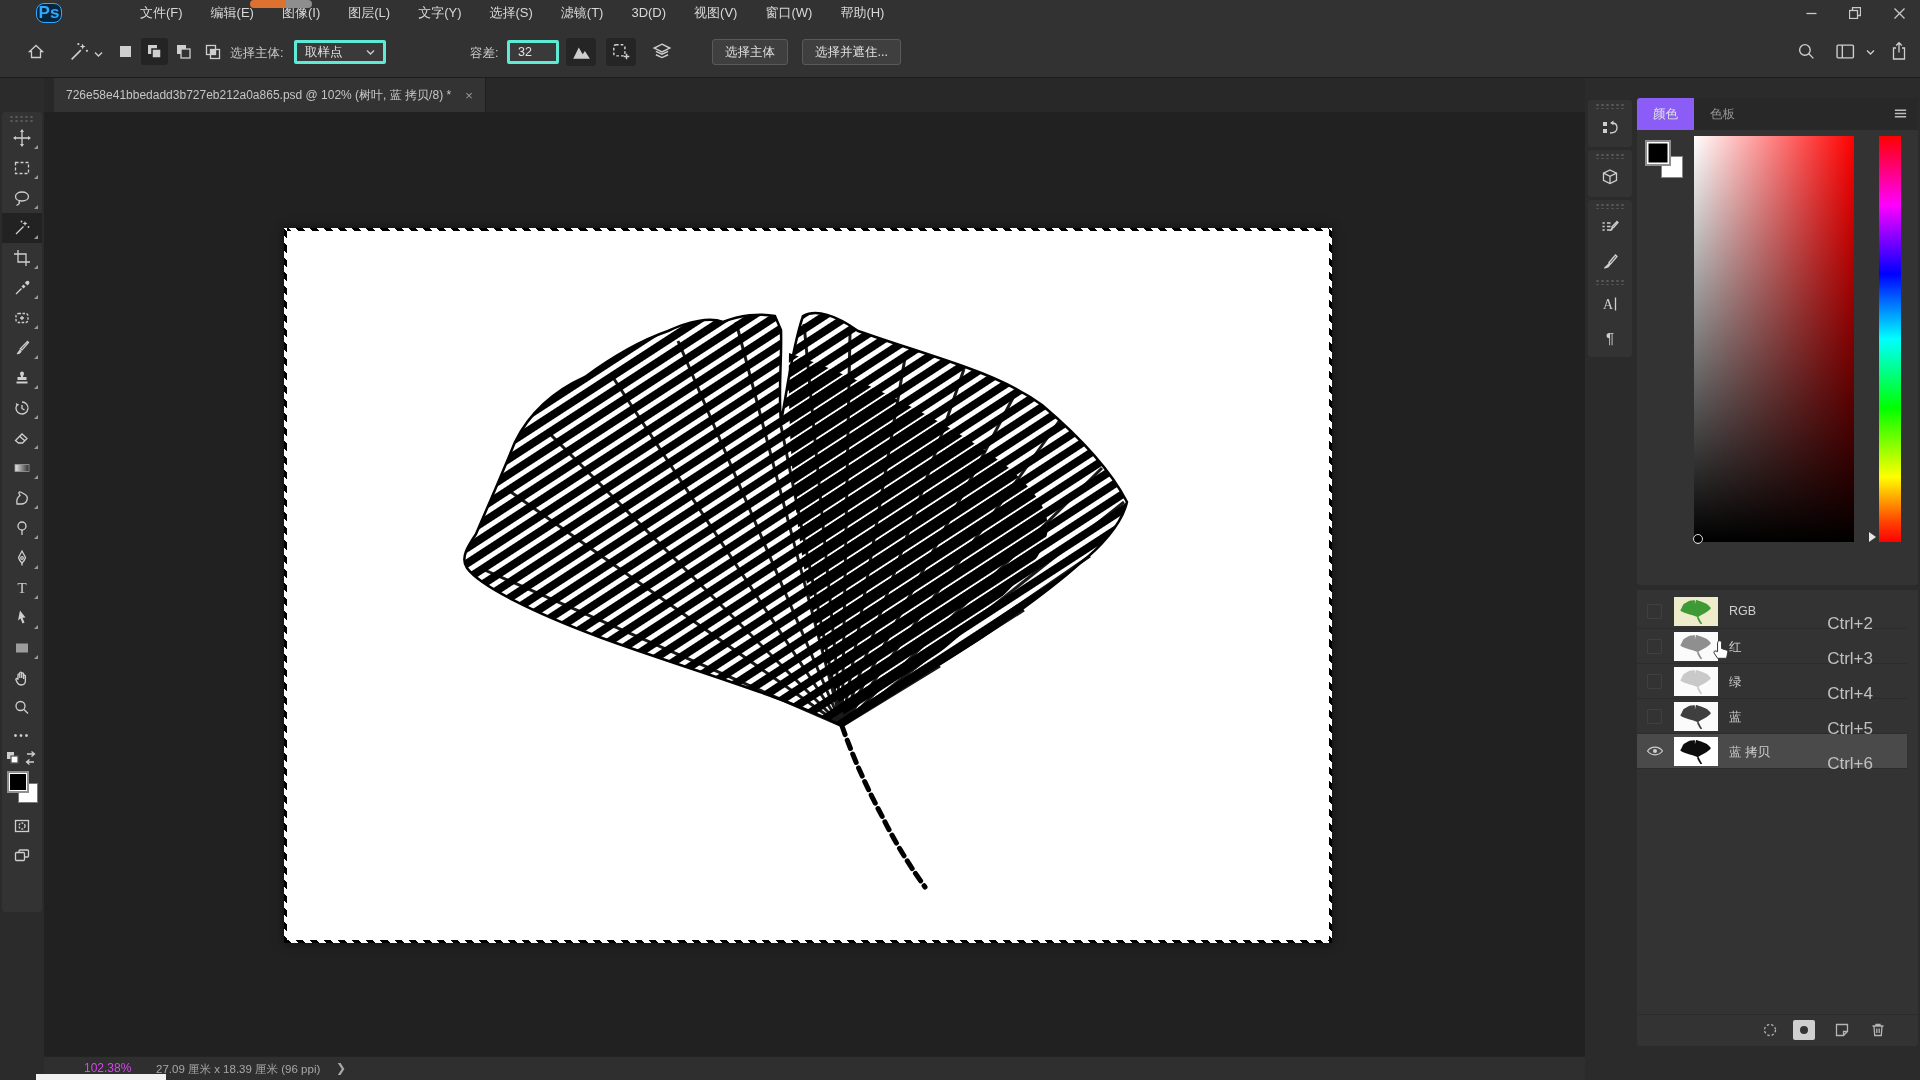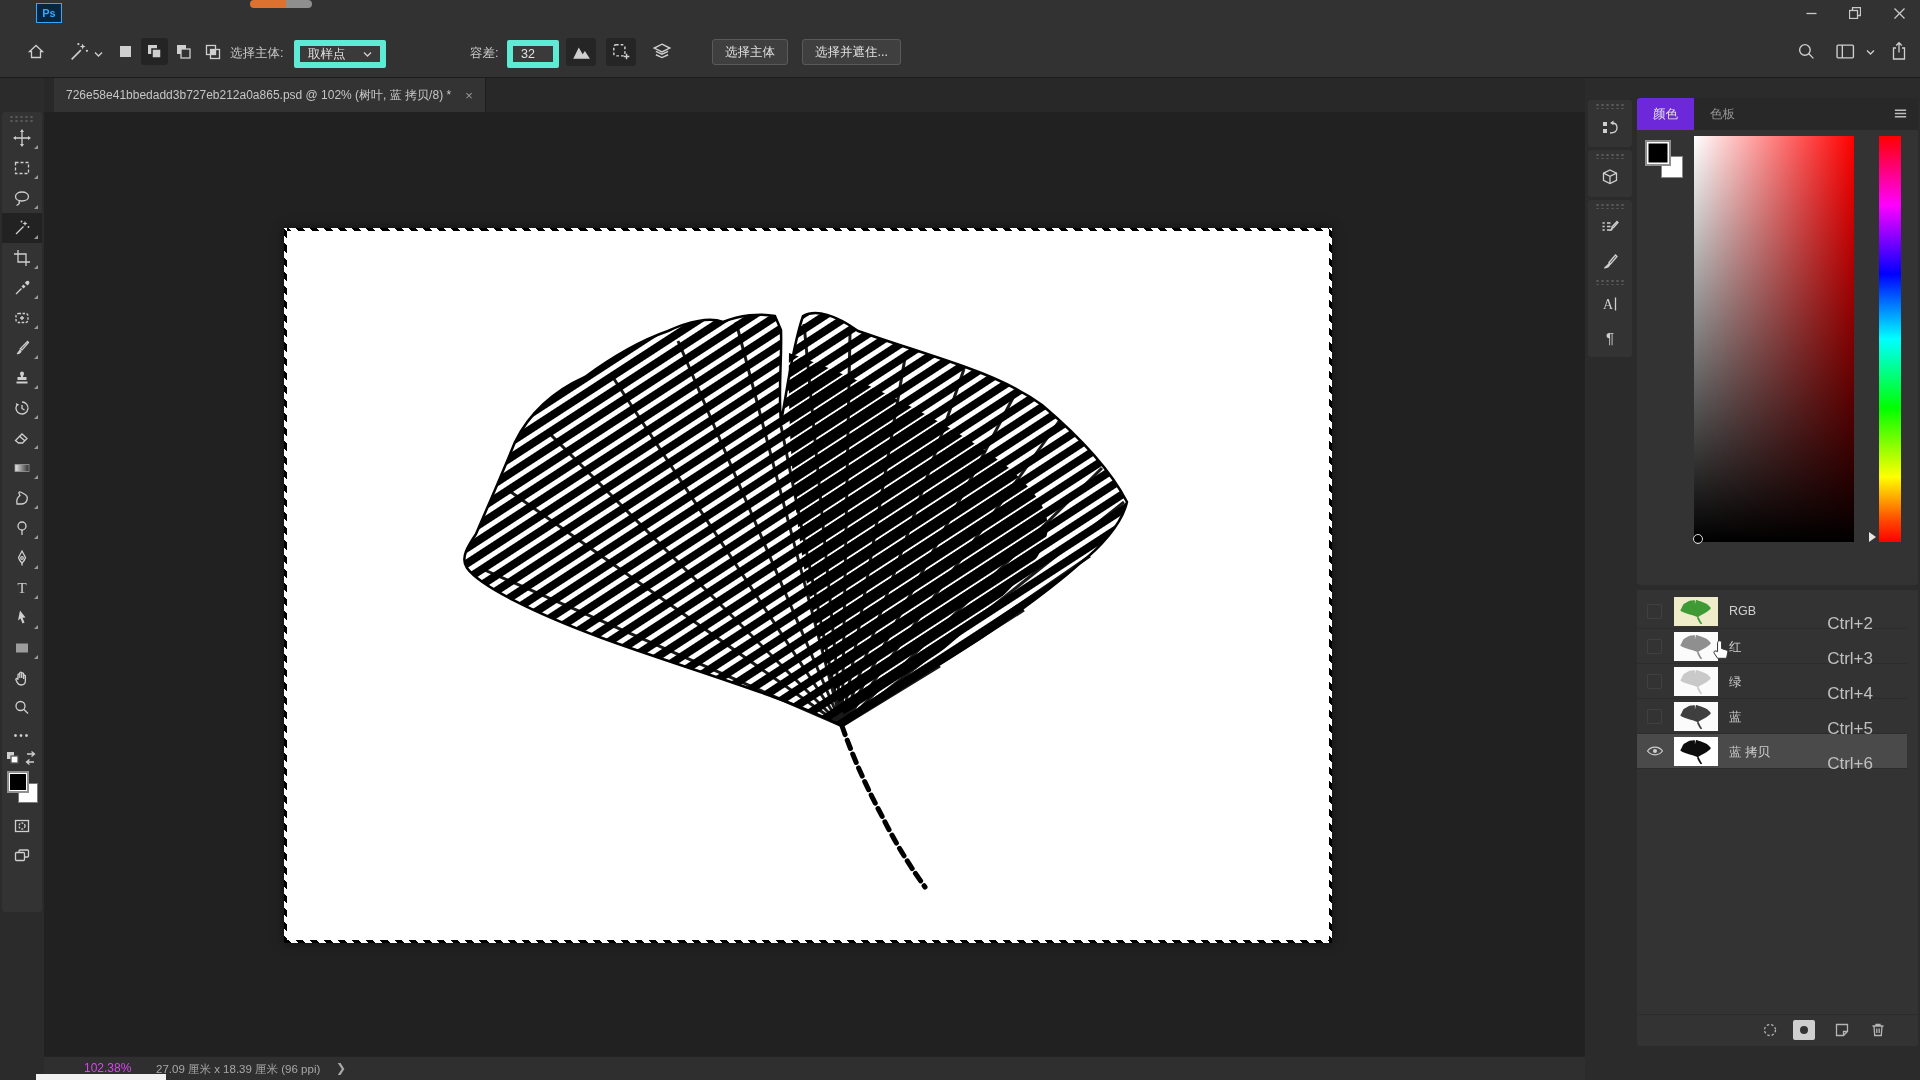--- a/index.html
+++ b/index.html
@@ -7,40 +7,40 @@
   .screen {
     position:relative; width:1920px; height:1080px; overflow:hidden;
     background:#212121; color:#d6d6d6;
     font-family:"Liberation Sans", sans-serif; font-size:13px; cursor:default;
   }
   .abs { position:absolute; }
 
   
   #menubar { left:0; top:0; width:1920px; height:26px; background:#323232; }
   .ps-logo {
-    left:36px; top:3px; width:26px; height:20px; border-radius:0;
+    left:36px; top:3px; width:26px; height:20px; border-radius:8px;
     background:#06263f; border:1.5px solid #31a8ff; color:#31a8ff;
-    font-size:11px; font-weight:bold; display:flex; align-items:center; justify-content:center;
+    font-size:17px; font-weight:bold; display:flex; align-items:center; justify-content:center;
   }
   .menu-items { left:126px; top:0; height:26px; display:flex; align-items:center; }
   .menu-item { padding:0 14px; height:26px; line-height:26px; color:#d8d8d8; font-size:13px; white-space:nowrap; }
   .sync-progress { left:250px; top:0px; width:62px; height:8px; border-radius:4px; overflow:hidden; display:flex; }
   .sync-progress .p1 { width:58%; height:100%; }
   .sync-progress .p2 { width:42%; height:100%; }
   .win-controls { right:8px; top:0; height:26px; display:flex; align-items:center; gap:18px; }
   .win-btn { width:26px; height:20px; display:flex; align-items:center; justify-content:center; }
   .win-btn svg { stroke:#c9c9c9; stroke-width:1.3; fill:none; }
 
   
   #optionsbar { left:0; top:26px; width:1920px; height:52px; background:#323232; border-bottom:1px solid #1c1c1c; }
   #optionsbar svg { stroke:#cfcfcf; fill:none; stroke-width:1.3; display:block; }
   #optionsbar .f { fill:#cfcfcf; stroke:none; }
   .opt-label { color:#c9c9c9; font-size:12.5px; line-height:24px; }
   .opt-field {
-    height:24px; background:#3a3a3a; border:6px solid #5eead4; border-radius:2px;
+    height:24px; background:#3a3a3a; border:3px solid #5eead4; border-radius:2px;
     color:#e2e2e2; font-size:12.5px; display:flex; align-items:center; padding:8px 8px;
   }
   .opt-toggle { width:30px; height:28px; border-radius:3px; display:flex; align-items:center; justify-content:center; }
   .opt-toggle.pressed { background:#252525; }
   .opt-btn {
     height:26px; background:#3f3f3f; border:1px solid #5a5a5a; border-radius:3px;
     color:#e0e0e0; font-size:12.5px; display:flex; align-items:center; justify-content:center; padding:0 12px;
   }
   .mode-btn { width:27px; height:27px; display:flex; align-items:center; justify-content:center; border-radius:3px; }
   .mode-btn.pressed { background:#242424; }
@@ -86,21 +86,21 @@
   .strip-group .grip { width:30px; height:6px; margin:3px auto 2px auto; }
   .strip-icon { width:44px; height:34px; display:flex; align-items:center; justify-content:center; }
   .strip-icon svg { stroke:#cfcfcf; fill:none; stroke-width:1.3; display:block; }
   .strip-icon .f { fill:#cfcfcf; stroke:none; }
 
   
   #rightpanels { left:1635px; top:78px; width:285px; height:1002px; background:#2b2b2b; }
   .panel-group { position:absolute; left:2px; width:281px; }
   .panel-tabs { height:32px; display:flex; align-items:stretch; background:#282828; border-radius:3px 3px 0 0; overflow:hidden; position:relative; }
   .panel-tab { padding:0 16px; display:flex; align-items:center; color:#969696; font-size:12.5px; }
-  .panel-tab.active { background:#6d28d9; color:#e3e3e3; }
+  .panel-tab.active { background:#8b5cf6; color:#e3e3e3; }
   .panel-menu { position:absolute; right:10px; top:9px; }
   .panel-menu svg { stroke:#bdbdbd; stroke-width:1.6; }
   .panel-body { background:#333333; position:relative; border-radius:0 0 3px 3px; }
 
   
   .cp-swatches { position:absolute; left:8px; top:8px; width:48px; height:48px; }
   .cp-swatches .bgw { position:absolute; left:16px; top:18px; width:22px; height:22px; background:#fff; border:1px solid #888; }
   .cp-swatches .fgb { position:absolute; left:0px; top:2px; width:26px; height:26px; background:#000; border:2px solid #8f8f8f; box-shadow:inset 0 0 0 1.5px #fff; }
   .cp-field { position:absolute; left:57px; top:6px; width:160px; height:406px;
     background:linear-gradient(to bottom, rgba(0,0,0,0), #000),
@@ -145,20 +145,33 @@
       </pattern>
       <linearGradient id="tg" x1="0" y1="0" x2="1" y2="0">
         <stop offset="0" stop-color="#e8e8e8"></stop>
           <stop offset="1" stop-color="#2d2d2d"></stop>
       </linearGradient>
     </defs>
   </svg>
 
   <div id="menubar" class="abs">
     <div class="abs ps-logo">Ps</div>
+    <div class="abs menu-items">
+      <span class="menu-item">文件(F)</span>
+      <span class="menu-item">编辑(E)</span>
+      <span class="menu-item">图像(I)</span>
+      <span class="menu-item">图层(L)</span>
+      <span class="menu-item">文字(Y)</span>
+      <span class="menu-item">选择(S)</span>
+      <span class="menu-item">滤镜(T)</span>
+      <span class="menu-item">3D(D)</span>
+      <span class="menu-item">视图(V)</span>
+      <span class="menu-item">窗口(W)</span>
+      <span class="menu-item">帮助(H)</span>
+    </div>
     <div class="abs sync-progress">
       <span class="p1" style="background: rgb(221, 114, 48);"></span>
       <span class="p2" style="background: rgb(142, 142, 142);"></span>
     </div>
     <div class="abs win-controls">
       <span class="win-btn">
         <svg width="11" height="11" viewBox="0 0 11 11">
             <path d="M0.5 5.5h10"></path>
           </svg>
         </span>

